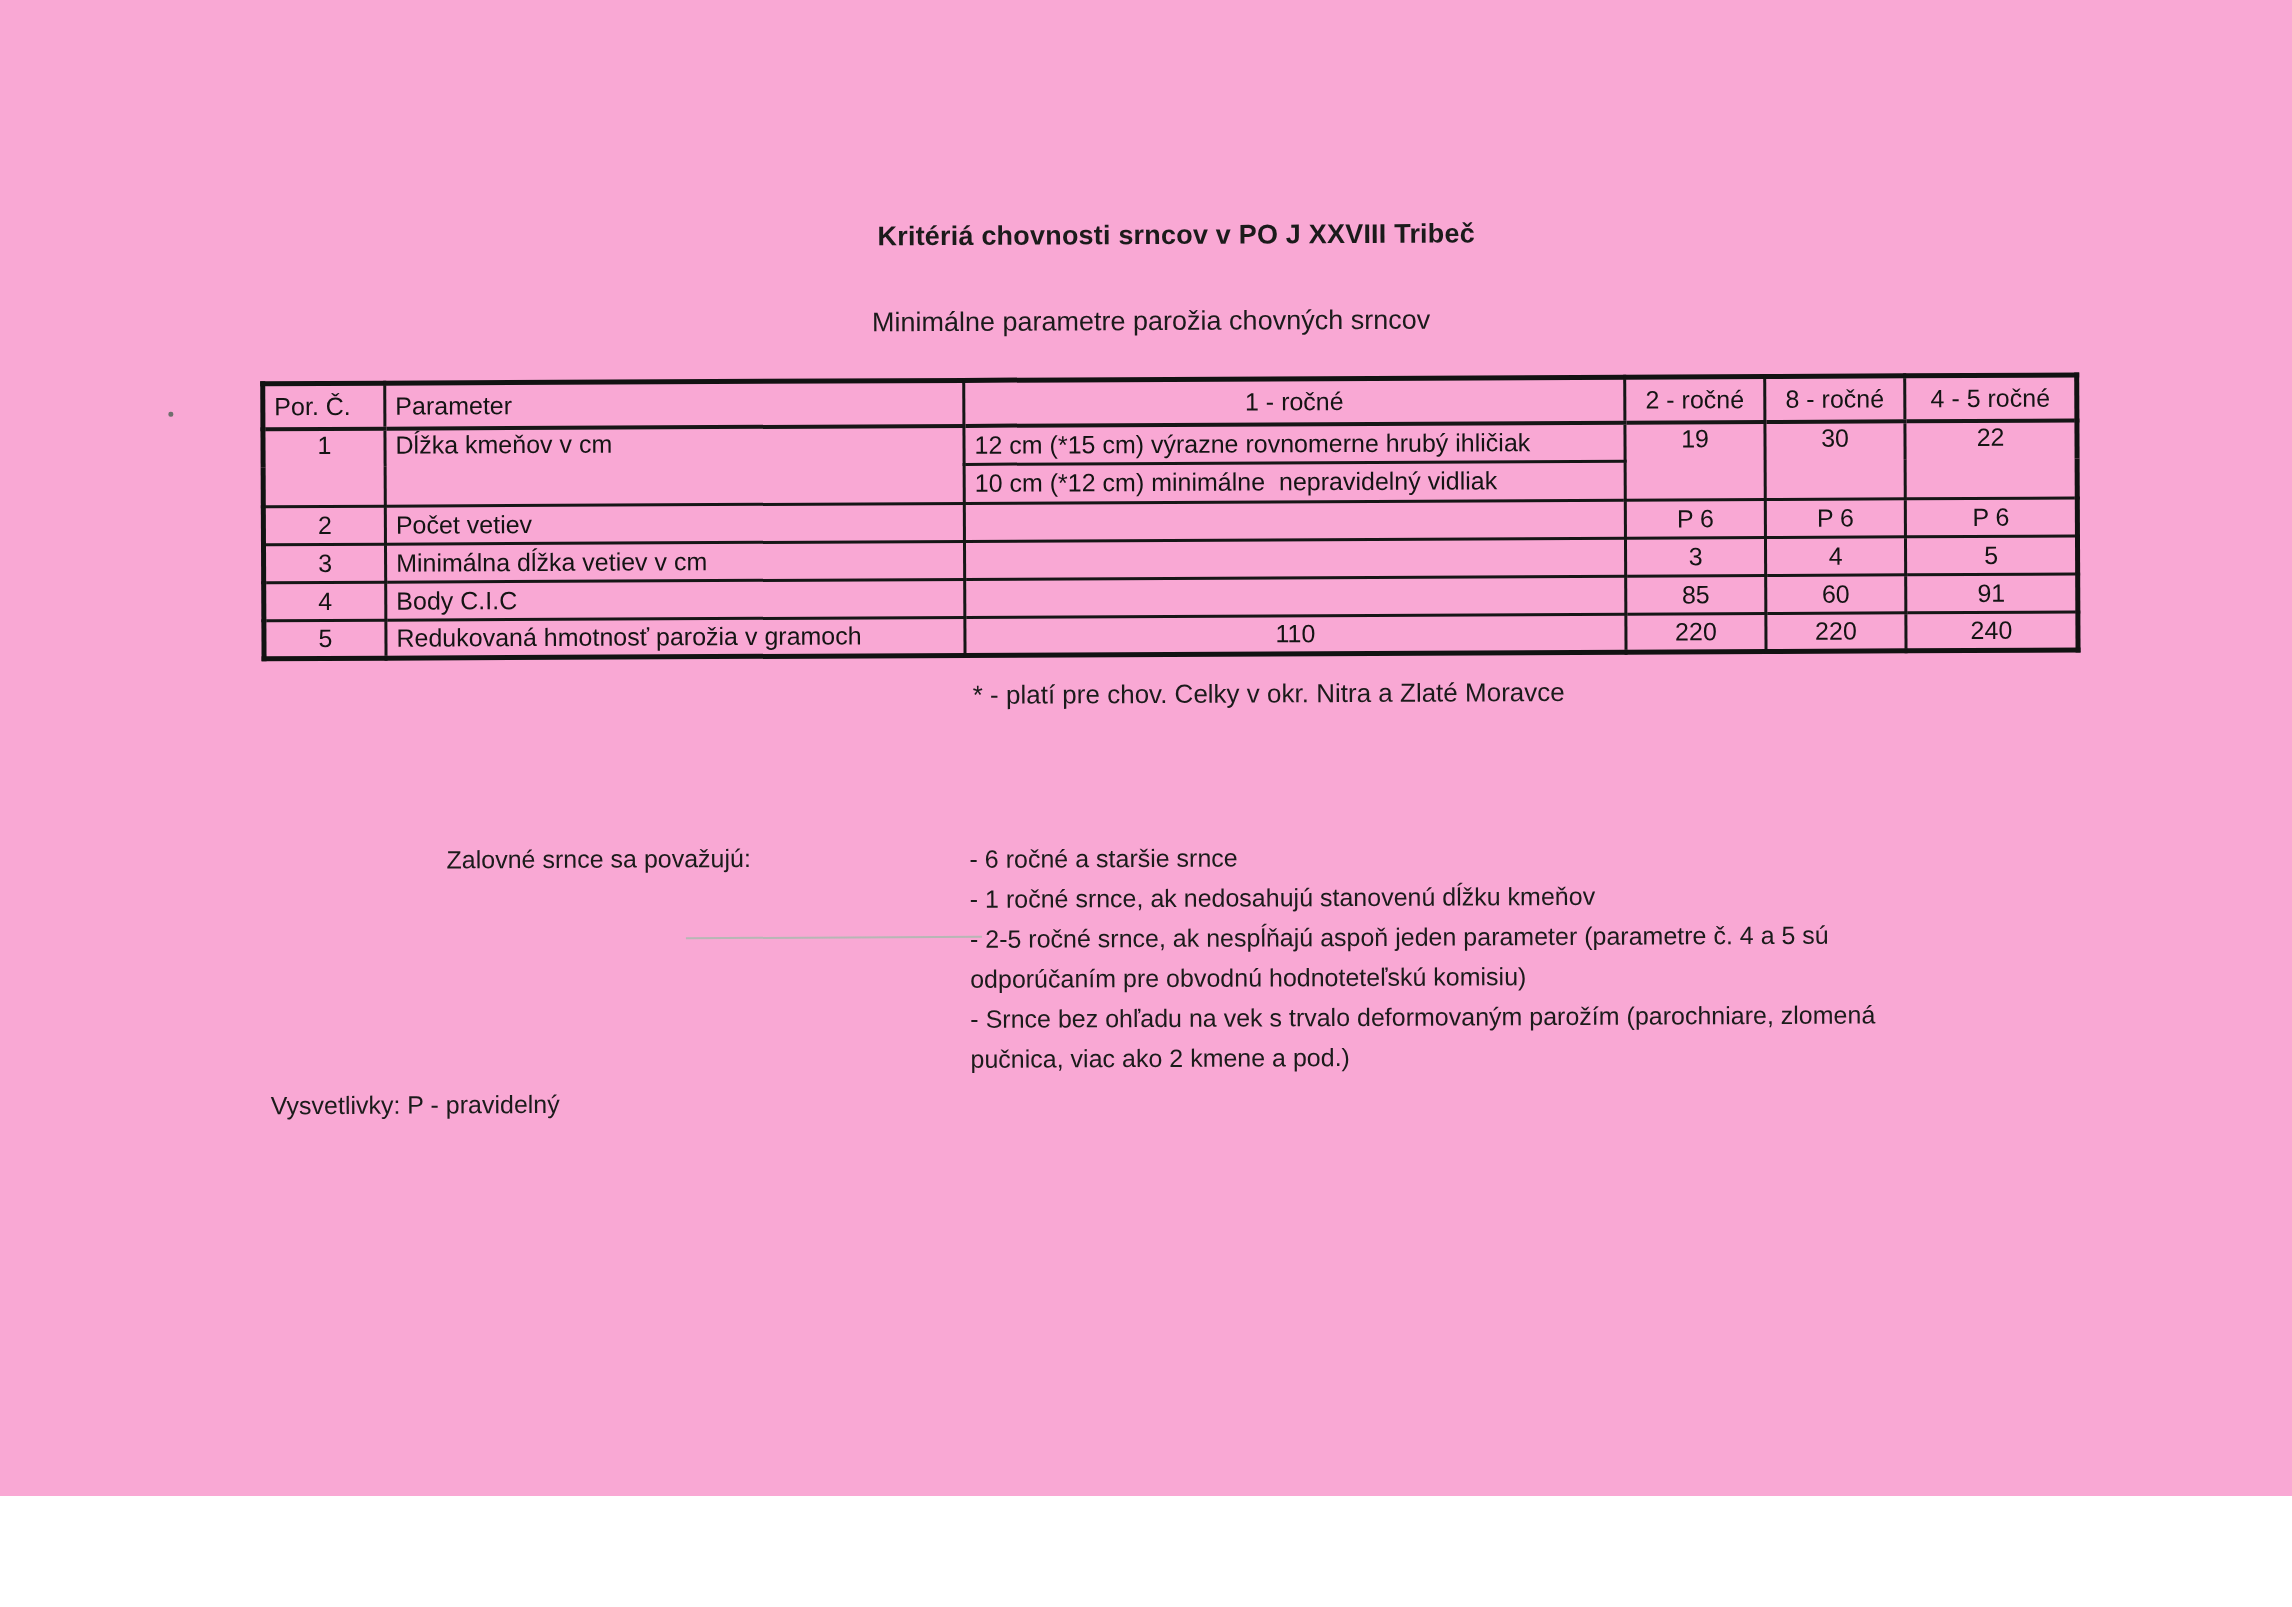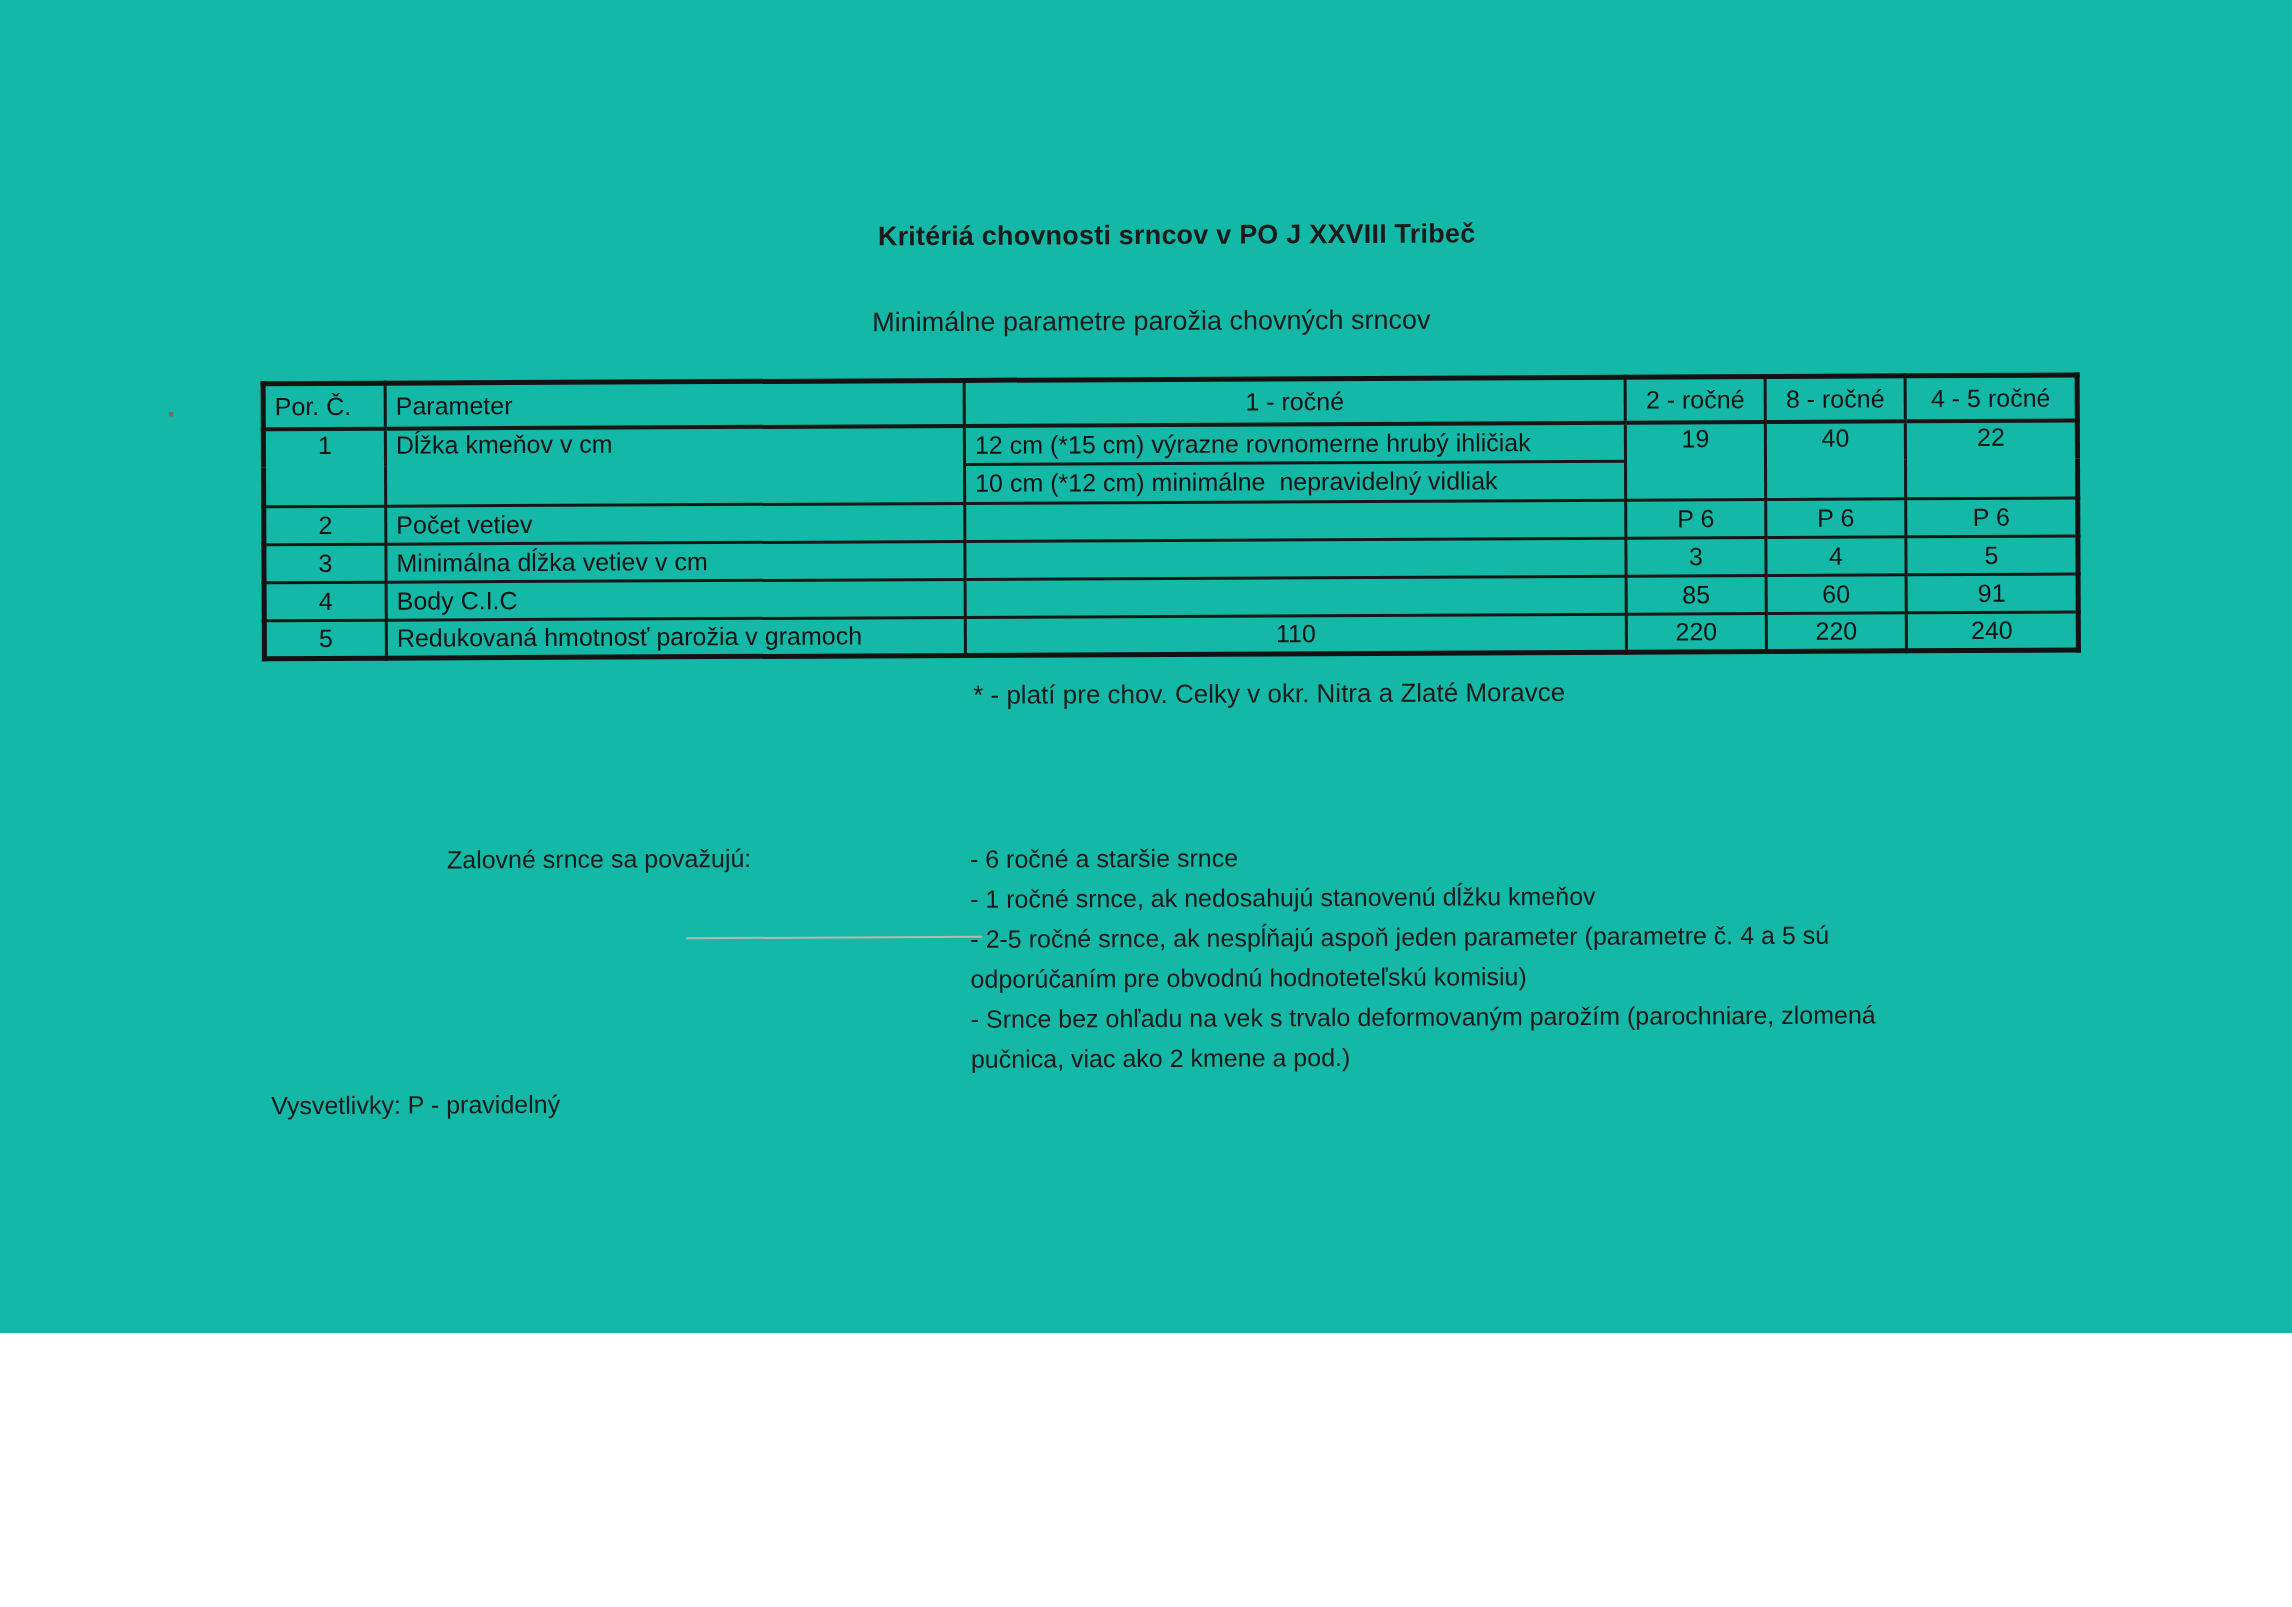--- a/index.html
+++ b/index.html
@@ -4,22 +4,22 @@
 <style>
   html, body {
     margin: 0;
     padding: 0;
     background: #ffffff;
     font-family: "Liberation Sans", sans-serif;
   }
   .page {
     position: relative;
     width: 2293px;
-    height: 1333px;
-    background: #14b8a6;
+    height: 1496px;
+    background: #f9a8d4;
     overflow: hidden;
     color: #1b1b1b;
   }
   
   .sheet {
     position: absolute;
     inset: 0;
     transform: rotate(-0.28deg);
     transform-origin: 50% 50%;
   }
@@ -155,21 +155,21 @@
             <th class="ctr mid">2 - ročné</th>
             <th class="ctr mid">8 - ročné</th>
             <th class="ctr mid">4 - 5 ročné</th>
           </tr>
 
           <tr class="r1a">
             <td class="ctr top" rowspan="2">1</td>
             <td class="al top" rowspan="2">Dĺžka kmeňov v cm</td>
             <td class="al mid">12 cm (*15 cm) výrazne rovnomerne hrubý ihličiak</td>
             <td class="ctr top" rowspan="2">19</td>
-            <td class="ctr top" rowspan="2">40</td>
+            <td class="ctr top" rowspan="2">30</td>
             <td class="ctr top" rowspan="2">22</td>
           </tr>
           <tr class="r1b">
             <td class="al mid">10 cm (*12 cm) minimálne  nepravidelný vidliak</td>
           </tr>
 
           <tr class="rn">
             <td class="ctr mid">2</td>
             <td class="al mid">Počet vetiev</td>
             <td class="ctr mid"></td>

